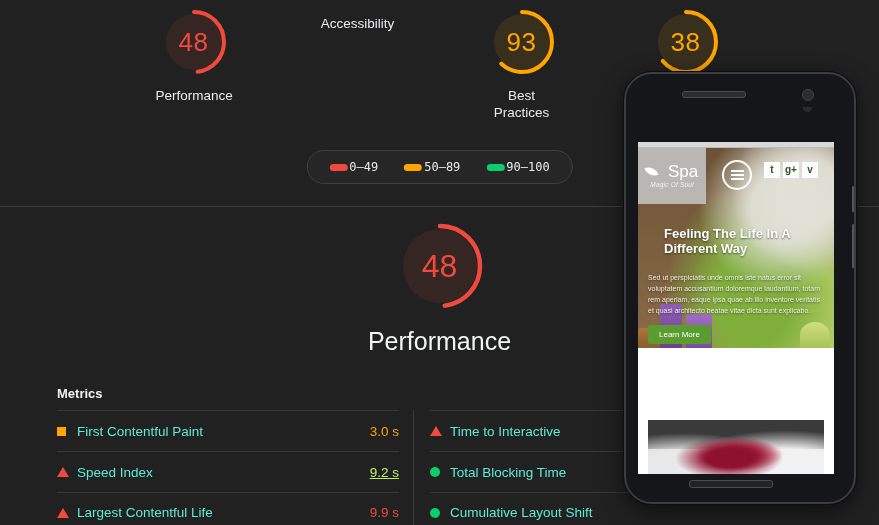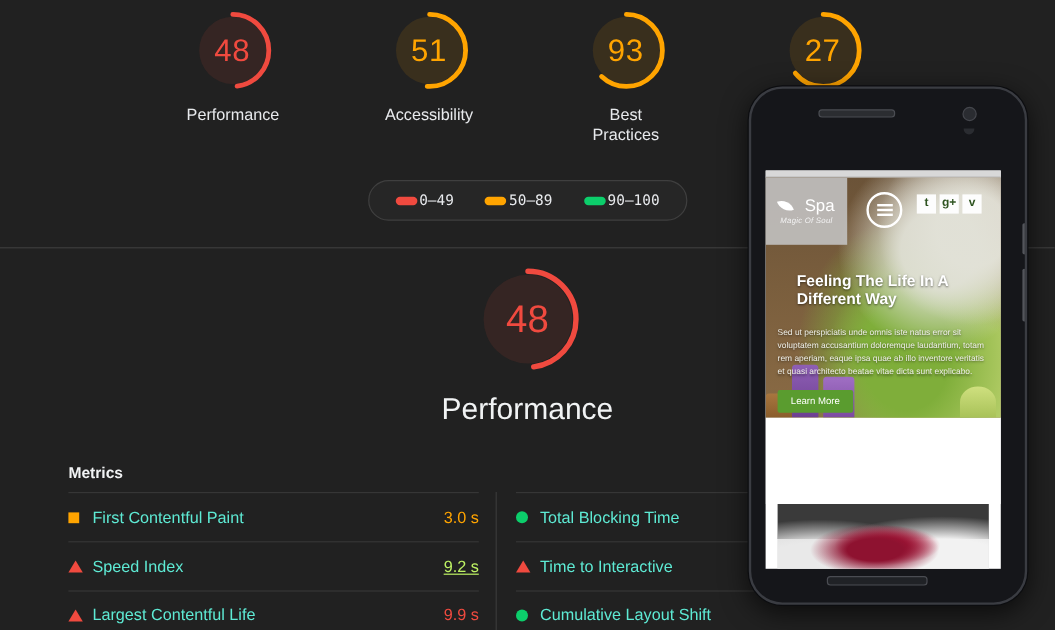--- a/index.html
+++ b/index.html
@@ -300,21 +300,21 @@
     flex-direction: column;
     align-items: center;
     justify-content: center;
     flex: 0 0 68px;
   }
   .logo-main {
     display: flex;
     align-items: center;
     gap: 11px;
     color: #ffffff;
-    font-size: 14px;
+    font-size: 17px;
     line-height: 15px;
     text-align: center;
   }
   .leaf {
     width: 11px; height: 11px;
     background: #ffffff;
     border-radius: 0 100% 0 100%;
     transform: rotate(-20deg);
     display: block;
   }
@@ -422,48 +422,41 @@
         <svg viewBox="0 0 72 72">
           <circle cx="36" cy="36" r="28" fill="rgba(240,74,63,0.10)"></circle>
           <circle id="arc0" cx="36" cy="36" r="30" fill="none" stroke="#f04a3f" stroke-width="4" stroke-linecap="round" stroke-dasharray="90.47786842338603 188.49555921538757"></circle>
         </svg>
         <div class="gauge-value" id="gv0" style="color: rgb(240, 74, 63);">48</div>
       </div>
       <div class="gauge-label">Performance</div>
     </div>
 
     <div class="gauge">
-      <div class="gauge-ring">
-        <svg viewBox="0 0 72 72">
-          <circle cx="36" cy="36" r="28" fill="rgba(255,164,0,0.11)"></circle>
-          <circle id="arc1" cx="36" cy="36" r="30" fill="none" stroke="#ffa400" stroke-width="4" stroke-linecap="round" stroke-dasharray="96.13273519984767 188.49555921538757"></circle>
-        </svg>
-        <div class="gauge-value" id="gv1" style="color: rgb(255, 164, 0);">51</div>
-      </div>
       <div class="gauge-label">Accessibility</div>
     </div>
 
     <div class="gauge">
       <div class="gauge-ring">
         <svg viewBox="0 0 72 72">
           <circle cx="36" cy="36" r="28" fill="rgba(255,164,0,0.11)"></circle>
           <circle id="arc2" cx="36" cy="36" r="30" fill="none" stroke="#ffa400" stroke-width="4" stroke-linecap="round" stroke-dasharray="116.8672467135403 188.49555921538757"></circle>
         </svg>
         <div class="gauge-value" id="gv2" style="color: rgb(255, 164, 0);">93</div>
       </div>
       <div class="gauge-label">Best Practices</div>
     </div>
 
     <div class="gauge">
       <div class="gauge-ring">
         <svg viewBox="0 0 72 72">
           <circle cx="36" cy="36" r="28" fill="rgba(255,164,0,0.11)"></circle>
           <circle id="arc3" cx="36" cy="36" r="30" fill="none" stroke="#ffa400" stroke-width="4" stroke-linecap="round" stroke-dasharray="120.63715789784804 188.49555921538757"></circle>
         </svg>
-        <div class="gauge-value" id="gv3" style="color: rgb(255, 164, 0);">27</div>
+        <div class="gauge-value" id="gv3" style="color: rgb(255, 164, 0);">38</div>
       </div>
       <div class="gauge-label">SEO</div>
     </div>
 
   </div>
 
   <div class="legend">
     <div class="legend-item">
       <span class="legend-swatch" id="sw0" style="background: rgb(240, 74, 63);"></span>
       <span class="legend-text">0–49</span>
@@ -517,31 +510,31 @@
             <span class="tri"></span>
           </span>
         <span class="metric-name">Largest Contentful Life</span>
         <span class="metric-value" id="mv2" style="color: rgb(240, 74, 63);">9.9 s</span>
       </div>
     </div>
 
     <div class="metrics-col right">
       <div class="metric-row">
         <span class="metric-icon">
+            <span class="tri"></span>
+          </span>
+        <span class="metric-name">Time to Interactive</span>
+        <span class="metric-value" id="mv3" style="color: rgb(240, 74, 63);"></span>
+      </div>
+      <div class="metric-row">
+        <span class="metric-icon">
             <span class="cir"></span>
           </span>
         <span class="metric-name">Total Blocking Time</span>
         <span class="metric-value" id="mv4" style="color: rgb(12, 206, 107);"></span>
-      </div>
-      <div class="metric-row">
-        <span class="metric-icon">
-            <span class="tri"></span>
-          </span>
-        <span class="metric-name">Time to Interactive</span>
-        <span class="metric-value" id="mv3" style="color: rgb(240, 74, 63);"></span>
       </div>
       <div class="metric-row">
         <span class="metric-icon">
             <span class="cir"></span>
           </span>
         <span class="metric-name">Cumulative Layout Shift</span>
         <span class="metric-value" id="mv5" style="color: rgb(12, 206, 107);"></span>
       </div>
     </div>
 

